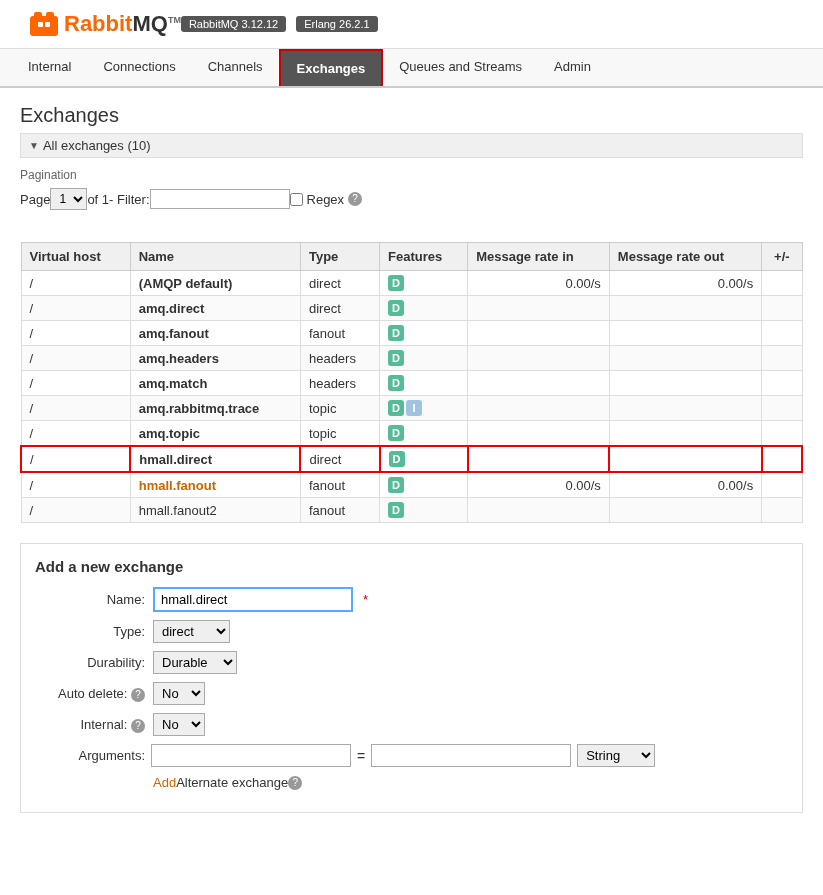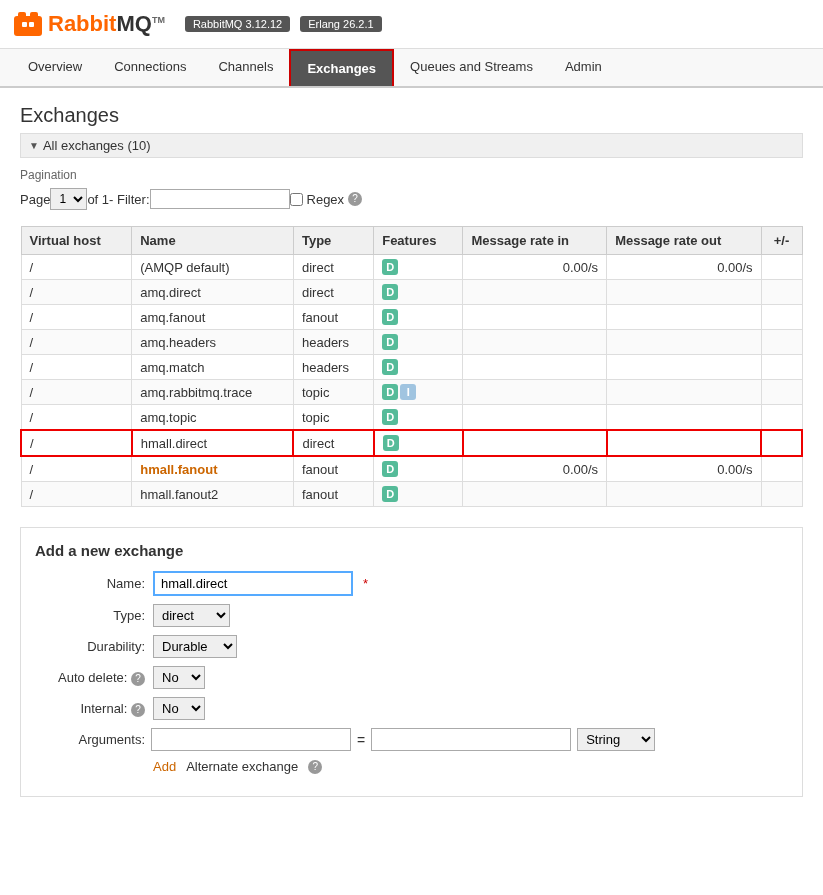--- a/index.html
+++ b/index.html
@@ -1,24 +1,23 @@
 <!DOCTYPE html>
 <html><head>
   <meta charset="utf-8">
   <style>
     * { box-sizing: border-box; margin: 0; padding: 0; }
     body { font-family: Arial, Helvetica, sans-serif; font-size: 13px; background: #fff; color: #333; }
 
     
     .top-header {
       background: #fff;
-      padding: 8px 12px;
-      display: flex;
-      align-items: center;
-      gap: 20px;
+      padding: 8px 28px;
+      display: flex;
+      align-items: center;
       border-bottom: 1px solid #ddd;
     }
     .logo-area {
       display: flex;
       align-items: center;
       gap: 4px;
     }
     .logo-icon {
       width: 32px; height: 32px;
     }
@@ -71,21 +70,21 @@
       display: flex;
       align-items: center;
       gap: 4px;
       cursor: pointer;
       border: 1px solid #ddd;
       margin-bottom: 10px;
     }
     .triangle { color: #555; font-size: 10px; }
 
     
-    .pagination-section { margin-bottom: 16px; }
+    .pagination-section { margin-bottom: 32px; }
     .pagination-label { color: #666; font-size: 12px; margin-bottom: 6px; }
     .pagination-row { display: flex; align-items: center; font-size: 13px; }
     .page-select {
       padding: 2px 4px; border: 1px solid #aaa; font-size: 12px;
     }
     .filter-input {
       border: 1px solid #aaa; padding: 2px 6px; font-size: 12px; width: 140px;
     }
     .regex-label { display: flex; align-items: center; gap: 4px; }
     .help-badge {
@@ -109,21 +108,21 @@
     }
     td {
       border: 1px solid #ddd;
       padding: 4px 8px;
       white-space: nowrap;
     }
     tr:nth-child(even) td { background: #fafafa; }
     tr:nth-child(odd) td { background: #fff; }
     .highlighted-row td { background: #fff !important; border: 2px solid #e00 !important; }
     .link-cell { color: #c60; text-decoration: none; cursor: pointer; font-weight: bold; }
-    .bold-cell { font-weight: normal; }
+    .bold-cell { font-weight: bold; }
 
     
     .badge {
       display: inline-block;
       width: 16px; height: 16px;
       border-radius: 3px;
       text-align: center;
       line-height: 16px;
       font-size: 11px;
       font-weight: bold;
@@ -181,21 +180,20 @@
       margin-bottom: 8px;
     }
     .args-label { width: 110px; text-align: right; flex-shrink: 0; font-size: 13px; }
     .args-input { border: 1px solid #aaa; padding: 3px 6px; font-size: 13px; width: 200px; }
     .equals { font-size: 14px; }
     .args-val-input { border: 1px solid #aaa; padding: 3px 6px; font-size: 13px; width: 200px; }
 
     .add-btn-row {
       display: flex;
       align-items: center;
-      gap: 10px;
       margin-bottom: 8px;
       margin-left: 118px;
     }
     .add-exchange-btn {
       background: #555;
       color: #fff;
       border: 2px solid #c00;
       padding: 6px 14px;
       font-size: 13px;
       cursor: pointer;
@@ -219,21 +217,21 @@
       <span style="color:#f60;font-weight:bold;">Rabbit</span><span>MQ</span><span class="logo-tm">TM</span>
     </span>
   </div>
   <div class="version-info">
     <span class="version-badge">RabbitMQ 3.12.12</span>
     <span class="version-badge">Erlang 26.2.1</span>
   </div>
 </div>
 
 <nav class="main-nav">
-  <a class="nav-item">Overview</a>
+  <a class="nav-item">Internal</a>
   <a class="nav-item">Connections</a>
   <a class="nav-item">Channels</a>
   <a class="nav-item active">Exchanges</a>
   <a class="nav-item">Queues and Streams</a>
   <a class="nav-item">Admin</a>
 </nav>
 
 <div class="content">
 
   <h1>Exchanges</h1>

